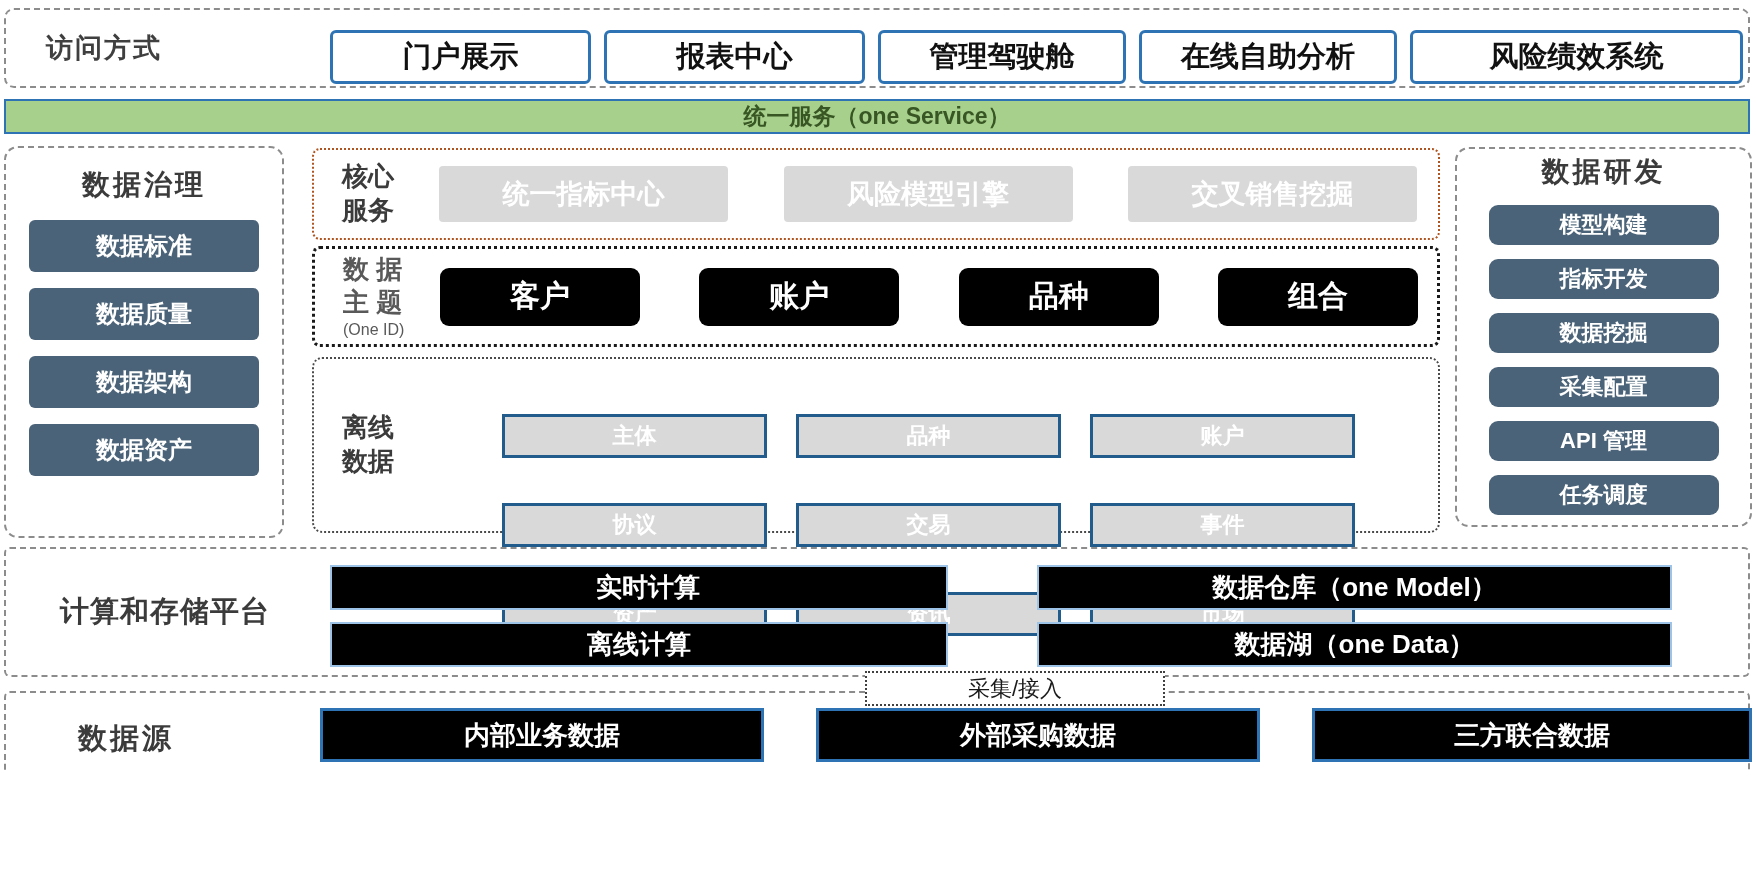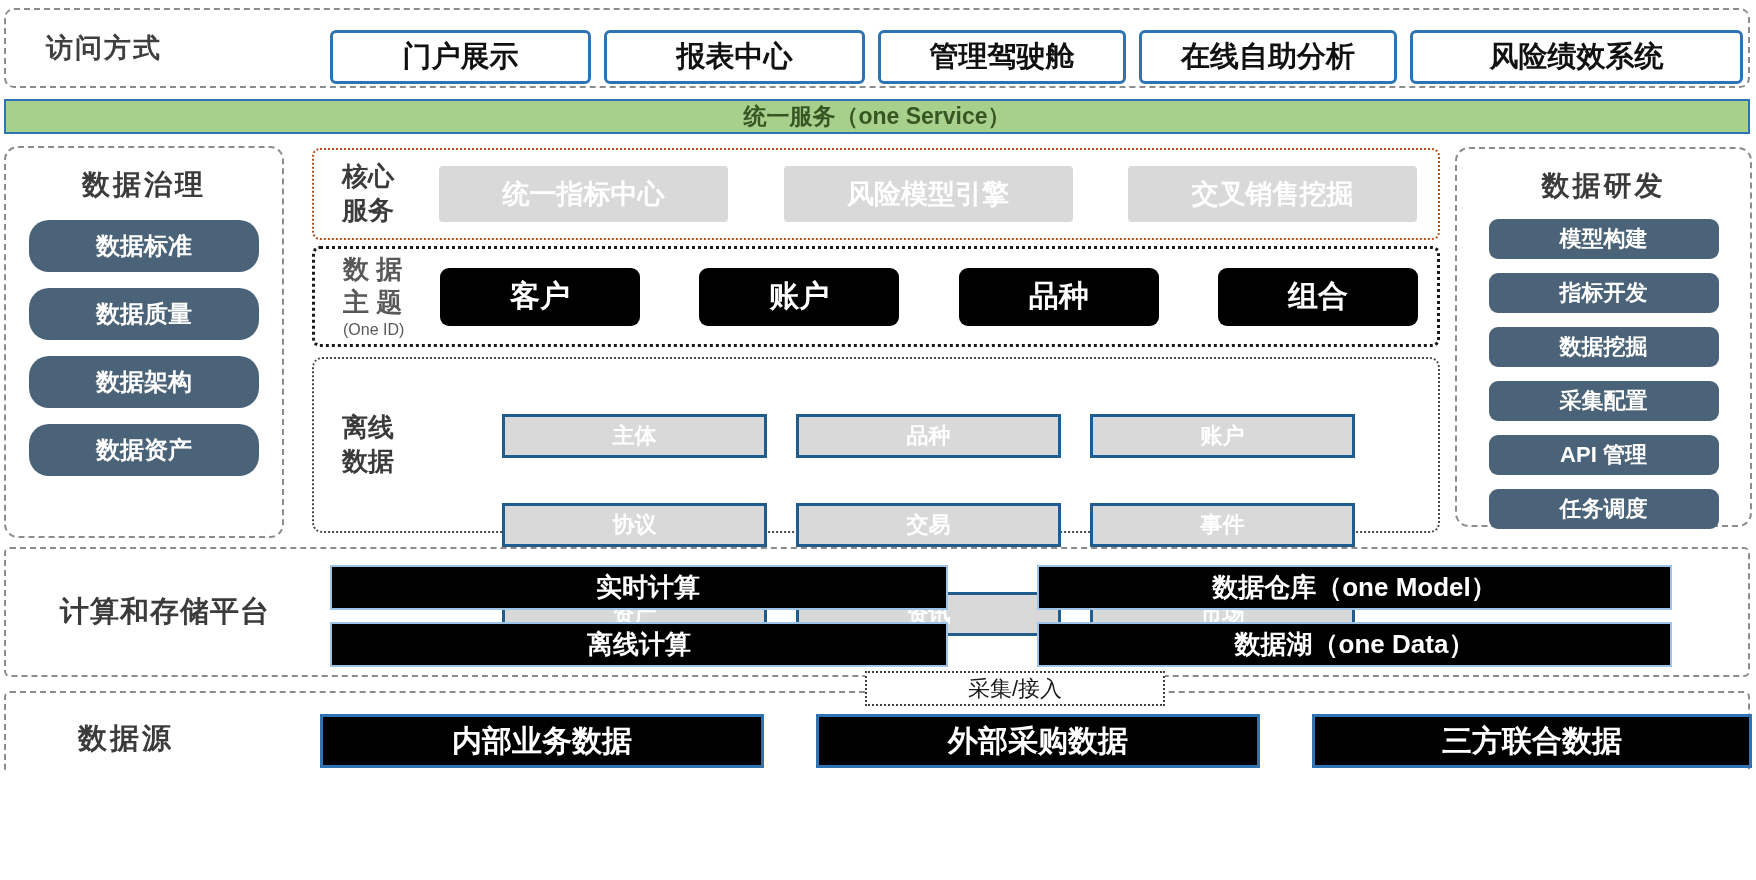--- a/index.html
+++ b/index.html
@@ -19,22 +19,22 @@
   
   .service-bar{left:4px;top:99px;width:1746px;height:35px;background:#a8d08d;border:2px solid #2e74b5;
                font-size:23px;font-weight:bold;color:#375623;}
 
   
   .side-col{border:2px dashed #8c8c8c;border-radius:14px;}
   .gov{left:4px;top:146px;width:280px;height:392px;}
   .dev{left:1455px;top:147px;width:297px;height:380px;}
   .col-title{text-align:center;font-size:28px;font-weight:bold;color:#3b3b3b;letter-spacing:3px;}
   .gov .col-title{margin-top:18px;}
-  .dev .col-title{margin-top:18px;}
-  .pill{width:230px;margin:0 auto;background:#4a6378;border-radius:20px;color:#fff;font-weight:bold;}
+  .dev .col-title{margin-top:4px;}
+  .pill{width:230px;margin:0 auto;background:#4a6378;border-radius:6px;color:#fff;font-weight:bold;}
   .gov-pill{height:52px;margin-top:16px;font-size:24px;}
   .gov-pill:first-of-type{margin-top:12px;}
   .dev-pill{height:40px;margin-top:14px;font-size:22px;border-radius:9px;}
   .dev-pill:first-of-type{margin-top:12px;}
 
   
   .core{left:312px;top:148px;width:1128px;height:92px;border:2px dotted #b05420;border-radius:8px;}
   .subjects{left:312px;top:246px;width:1128px;height:101px;border:3px dotted #1a1a1a;border-radius:8px;}
   .offline{left:312px;top:357px;width:1128px;height:176px;border:2px dotted #4a4a4a;border-radius:10px;}
   .mid-label{position:absolute;left:28px;top:50%;transform:translateY(-50%);
@@ -55,21 +55,21 @@
   .compute-label{left:54px;top:50%;transform:translateY(-50%);font-size:29px;font-weight:bold;color:#3b3b3b;letter-spacing:1px;}
   .compute-bar{height:45px;background:#000;border:2px solid #9dc3e6;color:#fff;font-weight:bold;font-size:26px;}
 
   
   .ingest{left:865px;top:671px;width:300px;height:35px;background:#fff;border:2px dotted #404040;
           font-size:22px;font-weight:normal;color:#1a1a1a;z-index:5;}
 
   
   .sources{left:4px;top:691px;width:1746px;height:96px;border:2px dashed #8c8c8c;border-radius:6px;}
   .sources-label{left:72px;top:50%;transform:translateY(-50%);font-size:29px;font-weight:bold;color:#3b3b3b;letter-spacing:3px;}
-  .source-bar{top:21px;height:54px;background:#000;border:3px solid #2e74b5;color:#fff;font-weight:bold;font-size:30px;}
+  .source-bar{top:15px;height:54px;background:#000;border:3px solid #2e74b5;color:#fff;font-weight:bold;font-size:26px;}
 </style>
 </head>
 <body>
 
 <div class="page">
 
   <div class="abs access">
     <div class="abs access-label">访问方式</div>
     <div class="abs access-btn center" style="left:324px;width:261px;">门户展示</div>
     <div class="abs access-btn center" style="left:598px;width:261px;">报表中心</div>

